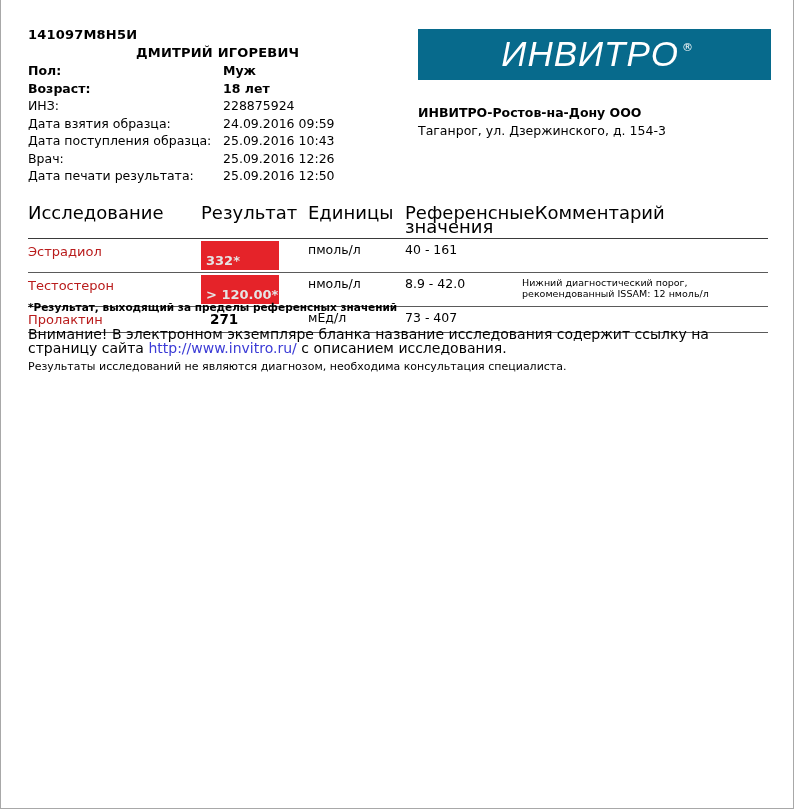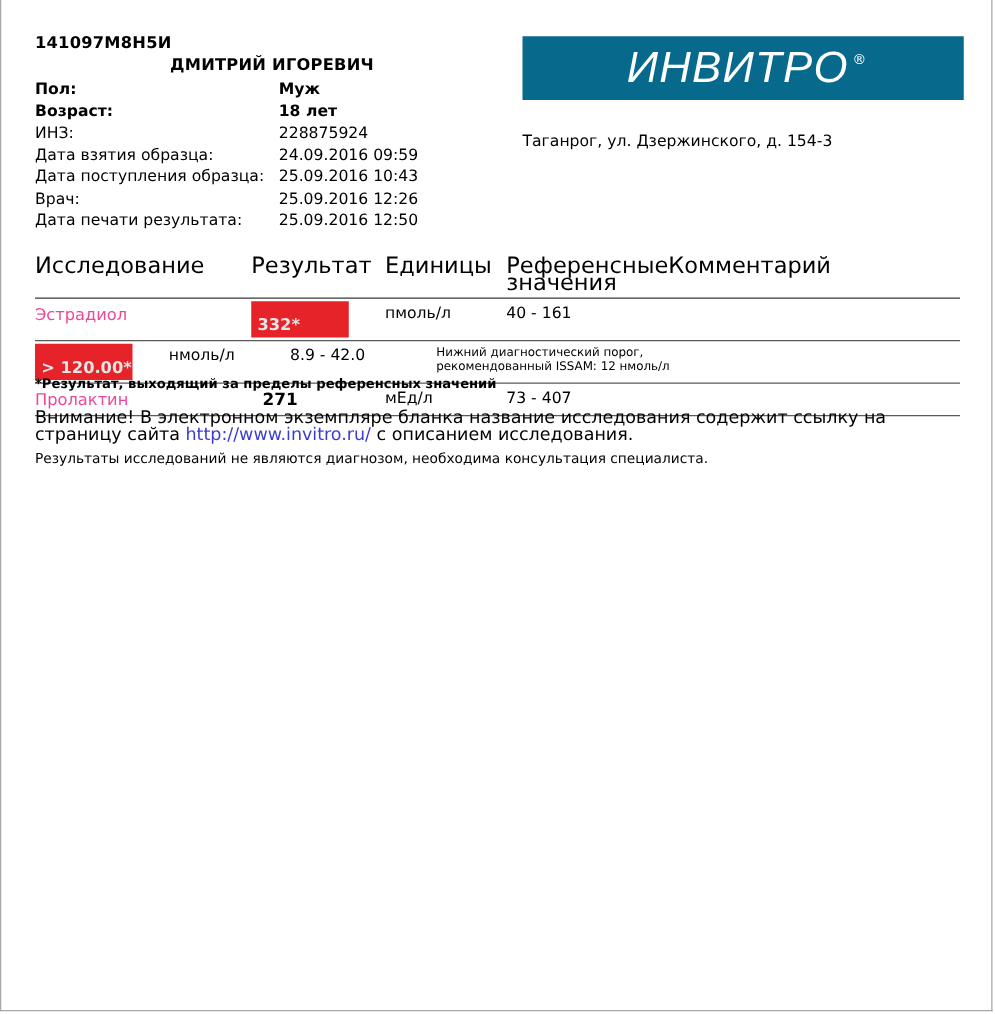--- a/index.html
+++ b/index.html
@@ -137,21 +137,21 @@
     padding-top: 2px;
     padding-bottom: 2px;
   }
   .c-name   { flex: 0 0 173px; }
   .c-result { flex: 0 0 107px; }
   .c-units  { flex: 0 0 97px; }
   .c-ref    { flex: 0 0 117px; }
   .c-comm   { flex: 1 1 auto; }
 
   .test-name {
-    color: #ec4899;
+    color: #b91c1c;
     font-size: 13px;
     line-height: 17px;
   }
   .result-plain {
     font-size: 13.5px;
     font-weight: bold;
     line-height: 17px;
     padding-left: 9px;
     margin-top: 36px;
   }
@@ -249,20 +249,21 @@
           </div>
         </div>
     </div>
 
     <div class="logo-banner">
       <div class="logo-text">ИНВИТРО</div>
       <div class="logo-reg">®</div>
     </div>
 
     <div class="lab-block">
+      <div class="lab-name">ИНВИТРО-Ростов-на-Дону ООО</div>
       <div class="lab-address">Таганрог, ул. Дзержинского, д. 154-3</div>
     </div>
 
   </div>
 
   <div class="results">
     <div class="thead">
       <div class="c-name">Исследование</div>
       <div class="c-result">Результат</div>
       <div class="c-units">Единицы</div>
@@ -276,20 +277,21 @@
     <div id="results-rows">
         <div class="trow">
           <div class="c-name"><span class="test-name">Эстрадиол</span></div>
           <div class="c-result"><span class="result-flag">332*</span></div>
           <div class="c-units units-cell">пмоль/л</div>
           <div class="c-ref ref-cell">40 - 161</div>
           <div class="c-comm comment-cell"></div>
         </div>
         <div class="rule thin"></div>
         <div class="trow">
+          <div class="c-name"><span class="test-name">Тестостерон</span></div>
           <div class="c-result"><span class="result-flag">&gt; 120.00*</span></div>
           <div class="c-units units-cell">нмоль/л</div>
           <div class="c-ref ref-cell">8.9 - 42.0</div>
           <div class="c-comm comment-cell">
             <div>Нижний диагностический порог,</div>
             <div>рекомендованный ISSAM: 12 нмоль/л</div>
           </div>
         </div>
         <div class="rule thin"></div>
         <div class="trow">

